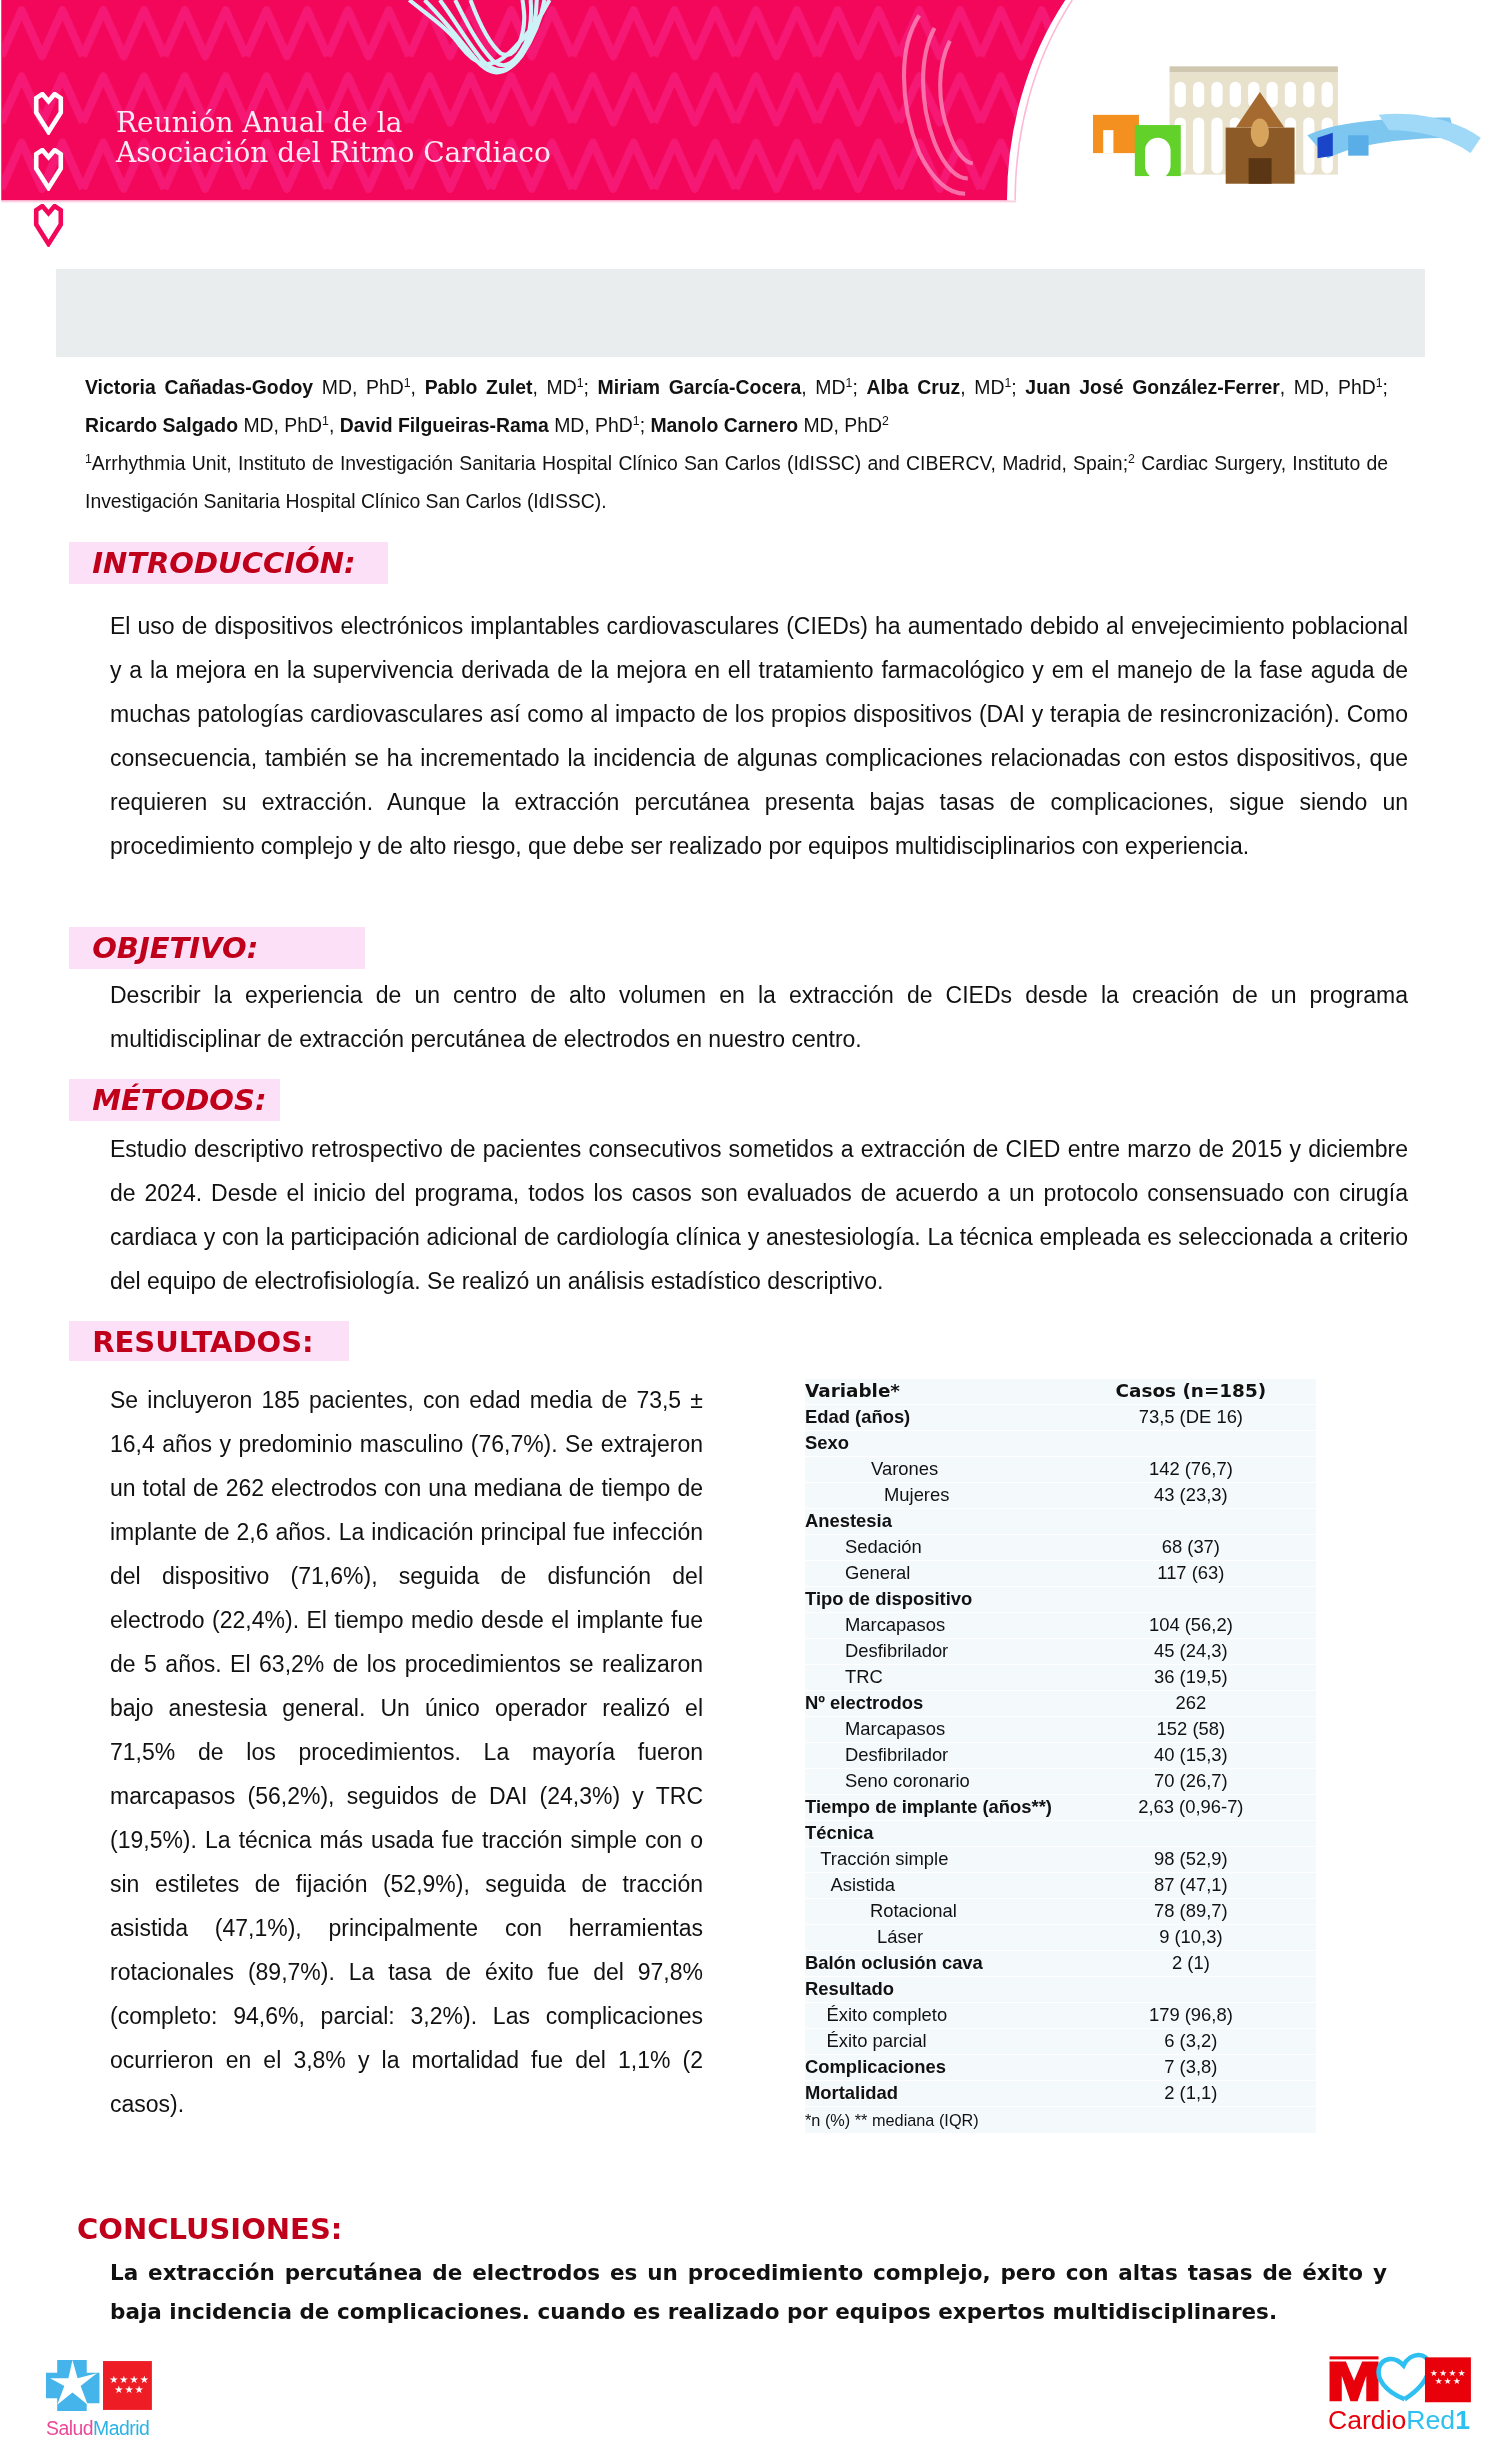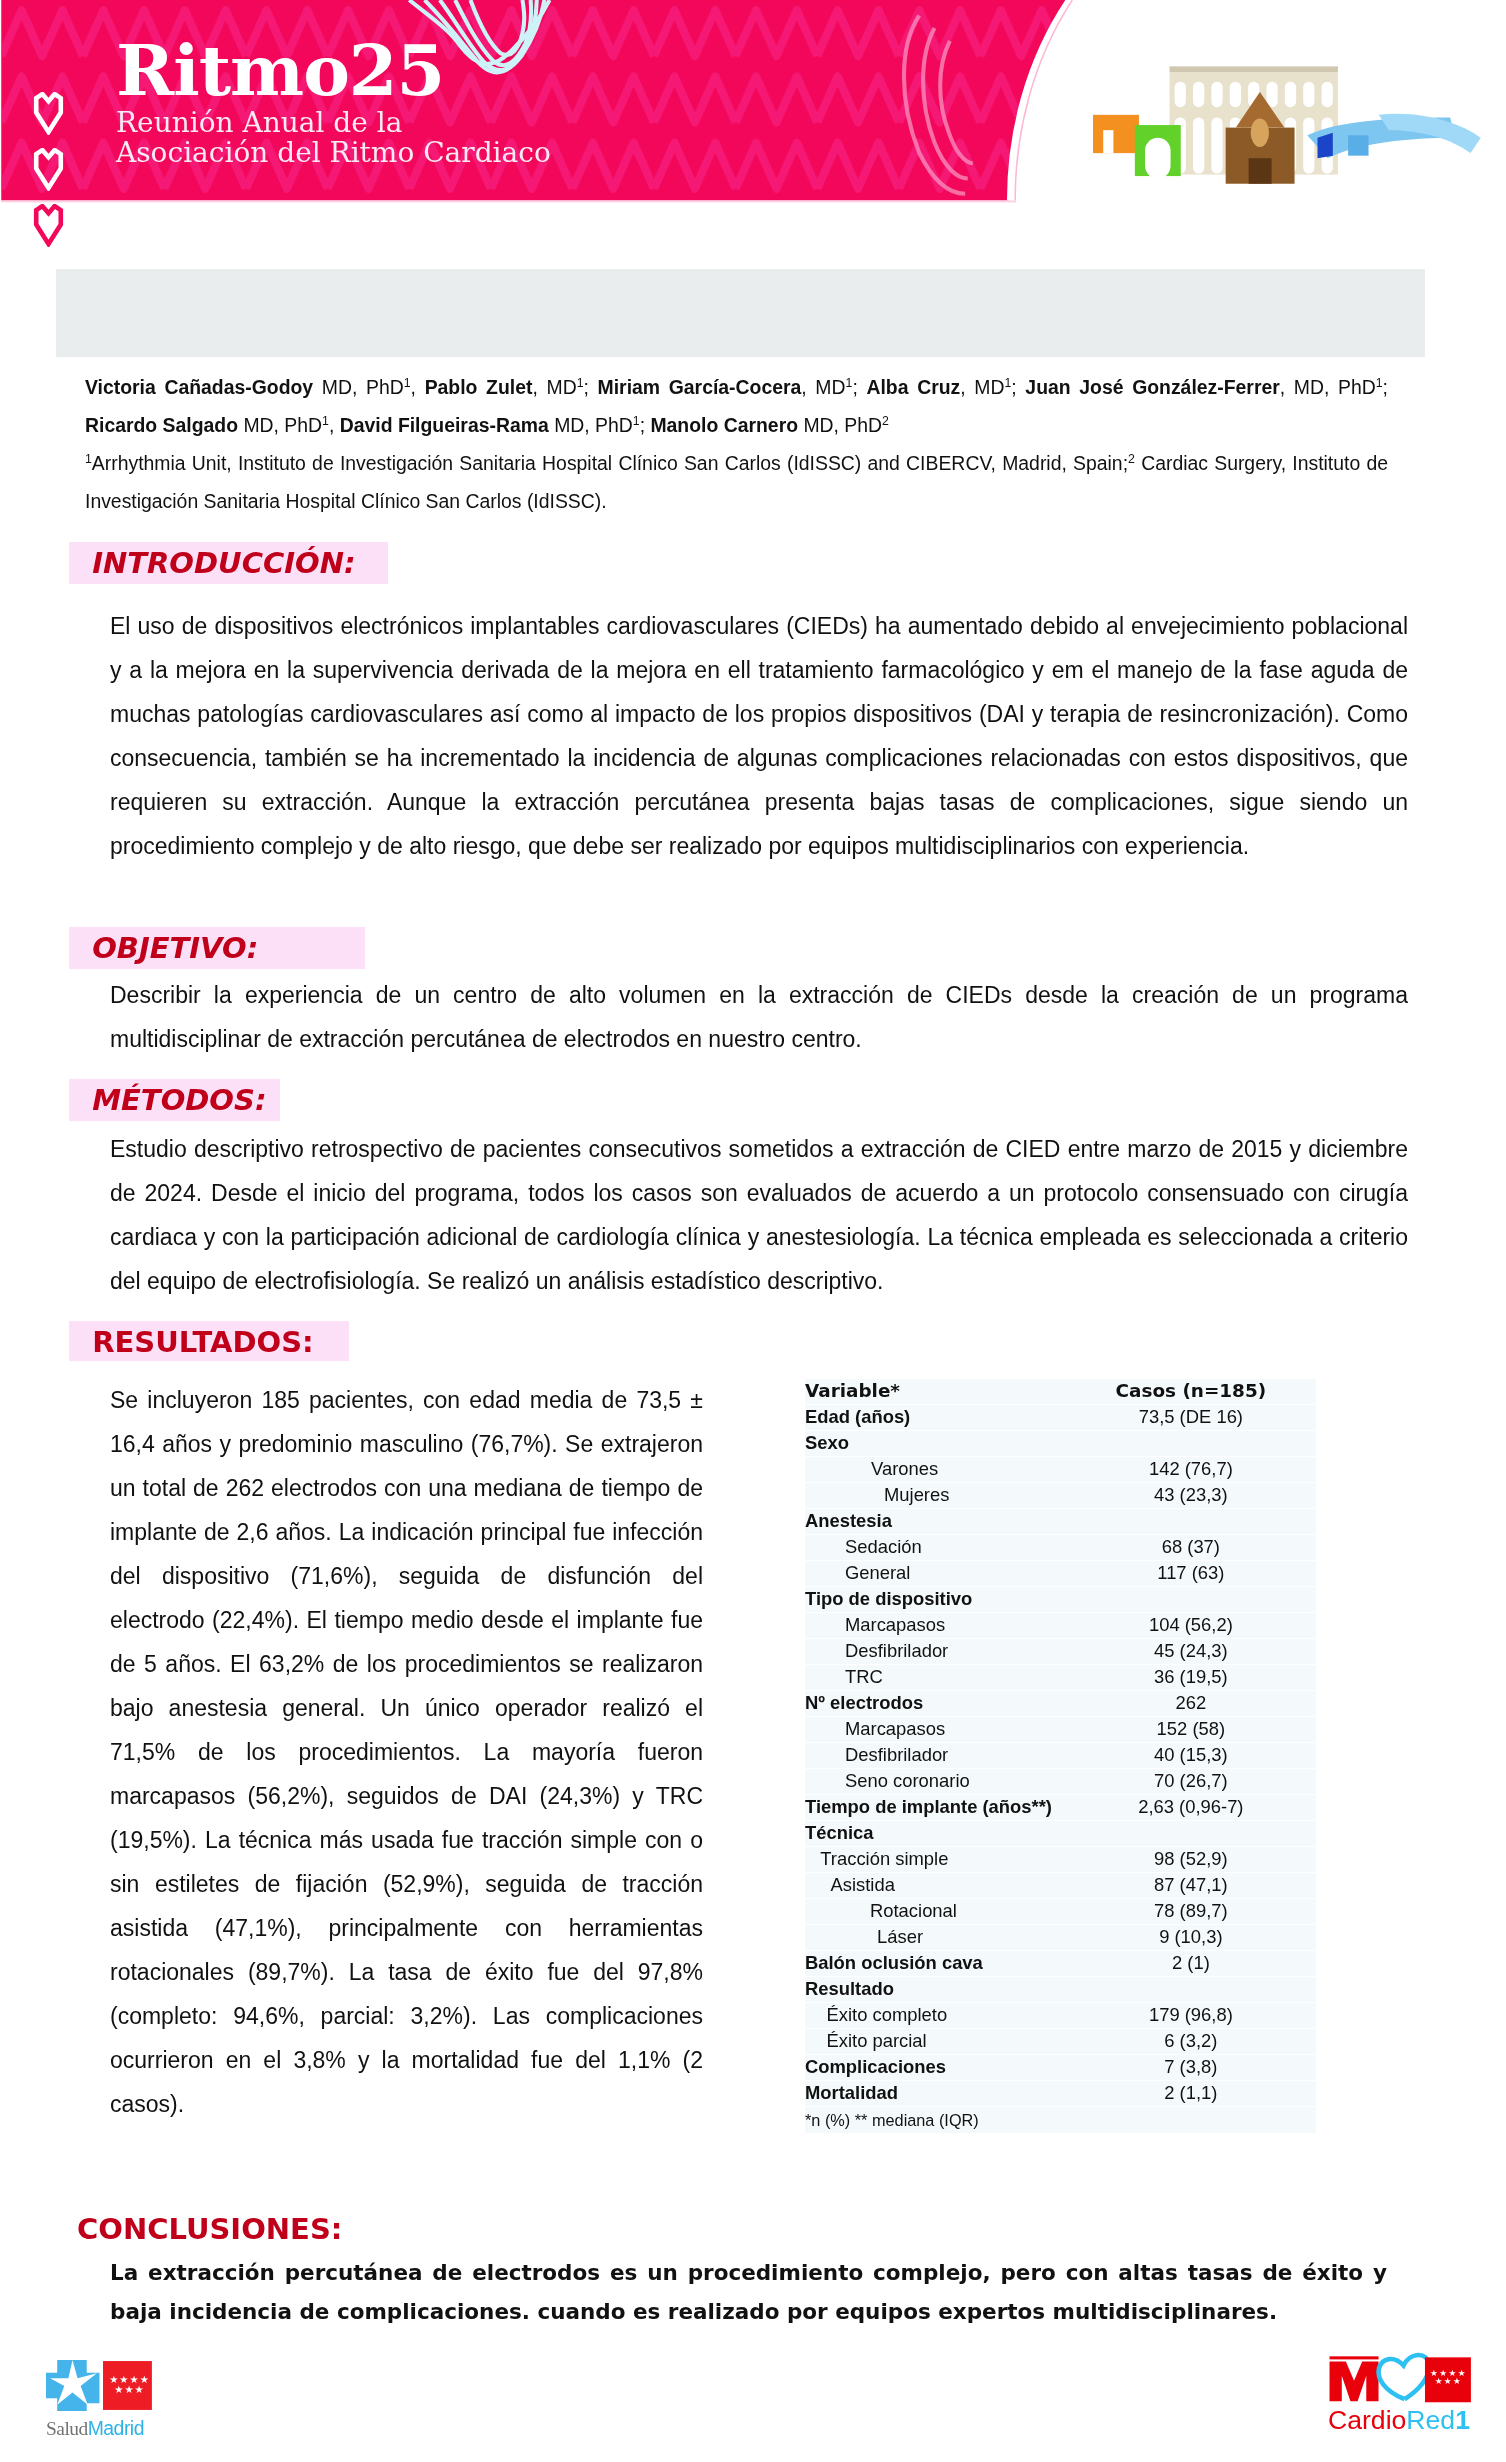--- a/index.html
+++ b/index.html
@@ -61,21 +61,21 @@
   .tbl .ind6 td.c1 { padding-left: 21.5px; }
   .tbl .foot td { font-size: 16.3px; height: 18.4px; }
 
   
   .concl-head { position: absolute; left: 77px; top: 2212px; color: #c0001a; font-family: "DejaVu Sans", sans-serif; font-weight: bold; font-size: 29px; }
   .concl-text { position: absolute; left: 110px; top: 2253px; width: 1277px; font-family: "DejaVu Sans", sans-serif; font-weight: bold; font-size: 21.5px; line-height: 39px; text-align: justify; text-align-last: left; }
 
   
   .logo-salud { position: absolute; left: 46px; top: 2358px; width: 112px; height: 82px; }
   .logo-salud .txt { position: absolute; left: 0; top: 59px; font-size: 19.4px; letter-spacing: -0.5px; white-space: nowrap; }
-  .logo-salud .a { color: #737373; font-family: Liberation Serif, serif; }
+  .logo-salud .a { color: #ec4899; }
   .logo-salud .b { color: #2bb3e6; }
   .logo-cardio { position: absolute; left: 1328px; top: 2350px; width: 148px; height: 87px; }
   .logo-cardio .txt { position: absolute; left: 0; top: 55px; font-size: 26.6px; white-space: nowrap; }
   .logo-cardio .a { color: #e8000b; }
   .logo-cardio .b { color: #2ec0f0; }
   .logo-cardio .c { color: #2ec0f0; font-weight: bold; }
 </style>
 </head>
 <body>
 
@@ -99,21 +99,20 @@
       <path d="M920 0 C935 40 955 85 980 105 C1000 115 1015 95 1022 65 C1028 40 1025 20 1022 0"></path>
     </g>
     <g fill="none" stroke="#f98abb" stroke-width="8" opacity="0.8">
       <path d="M1800 30 C1760 90 1760 200 1800 300 C1830 360 1860 380 1890 380"></path>
       <path d="M1830 55 C1800 110 1800 200 1830 280 C1850 330 1875 350 1895 350"></path>
       <path d="M1860 80 C1835 130 1835 200 1858 260 C1872 300 1890 320 1905 320"></path>
     </g>
     <rect x="0" y="393" width="1990" height="4" fill="#fcd2e4"></rect>
   </svg>
 
-  <div class="brand-title">Ritmo25</div>
   <div class="brand-sub">
     <div>Reunión Anual de la</div>
     <div>Asociación del Ritmo Cardiaco</div>
   </div>
 
   <svg class="heart-col" style="top:92px" width="31" height="43" viewBox="0 0 60 84">
     <path d="M6 12 L18 4 L30 18 L42 4 L54 12 L54 40 L30 78 L6 40 Z" fill="none" stroke="#ffffff" stroke-width="9" stroke-linejoin="miter"></path>
   </svg>
   <svg class="heart-col" style="top:148px" width="31" height="43" viewBox="0 0 60 84">
     <path d="M6 12 L18 4 L30 18 L42 4 L54 12 L54 40 L30 78 L6 40 Z" fill="none" stroke="#ffffff" stroke-width="9"></path>

